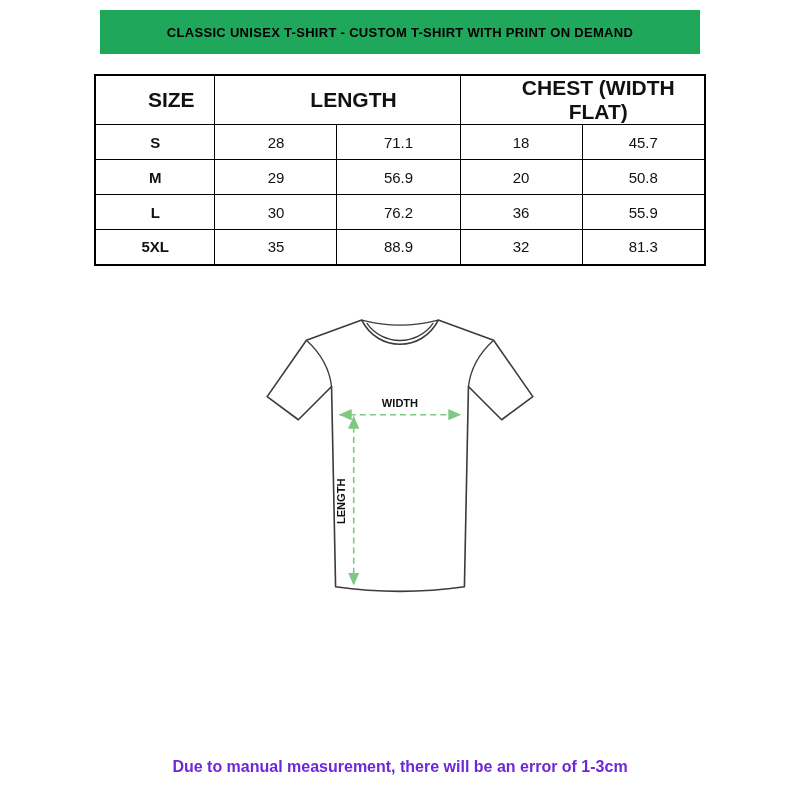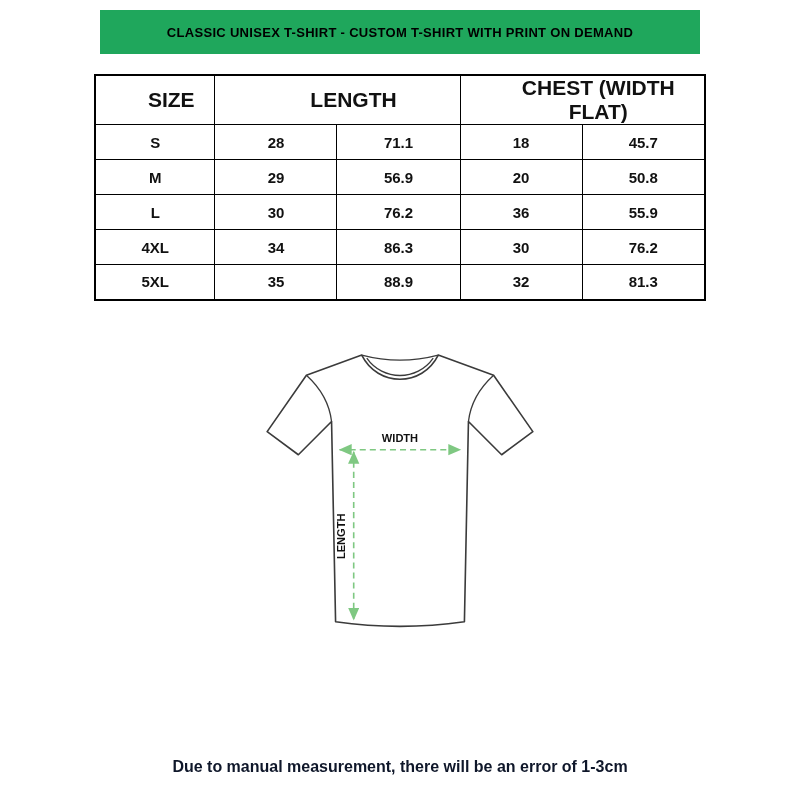--- a/index.html
+++ b/index.html
@@ -32,33 +32,32 @@
     table-layout: fixed;
     border: 2px solid #000;
   }
   .size-table th, .size-table td {
     border: 1px solid #000;
     height: 35px;
     padding: 0;
     text-align: center;
     vertical-align: middle;
     font-size: 15px;
-    font-weight: bold;
   }
   .size-table th { font-weight: bold; font-size: 21px; padding-left: 32px; }
   .size-table td.size-cell { font-weight: bold; }
   .shirt-wrap {
     margin-top: 36px;
     width: 320px; height: 312px;
     display: flex; align-items: center; justify-content: center;
   }
   .footer-note {
     margin-top: auto;
     margin-bottom: 24px;
-    color: #0f172a;
+    color: #6d28d9;
     font-weight: bold;
     font-size: 16px;
     text-align: center;
   }
   .tshirt-outline { fill: #ffffff; stroke: #3b3b3b; stroke-width: 1.6; stroke-linejoin: round; }
   .tshirt-seam { fill: none; stroke: #3b3b3b; stroke-width: 1.3; }
   .measure-arrow { stroke: #7FC882; stroke-width: 1.6; stroke-dasharray: 6 4; }
   .measure-label { font-family: "Liberation Sans", sans-serif; font-size: 11px; font-weight: bold; fill: #111; }
 </style>
 </head>
@@ -101,27 +100,20 @@
         <td>50.8</td>
       </tr>
       <tr>
         <td class="size-cell">L</td>
         <td>30</td>
         <td>76.2</td>
         <td>36</td>
         <td>55.9</td>
       </tr>
       <tr>
-        <td class="size-cell">4XL</td>
-        <td>34</td>
-        <td>86.3</td>
-        <td>30</td>
-        <td>76.2</td>
-      </tr>
-      <tr>
         <td class="size-cell">5XL</td>
         <td>35</td>
         <td>88.9</td>
         <td>32</td>
         <td>81.3</td>
       </tr>
     </tbody>
   </table>
 
   <div class="shirt-wrap">

